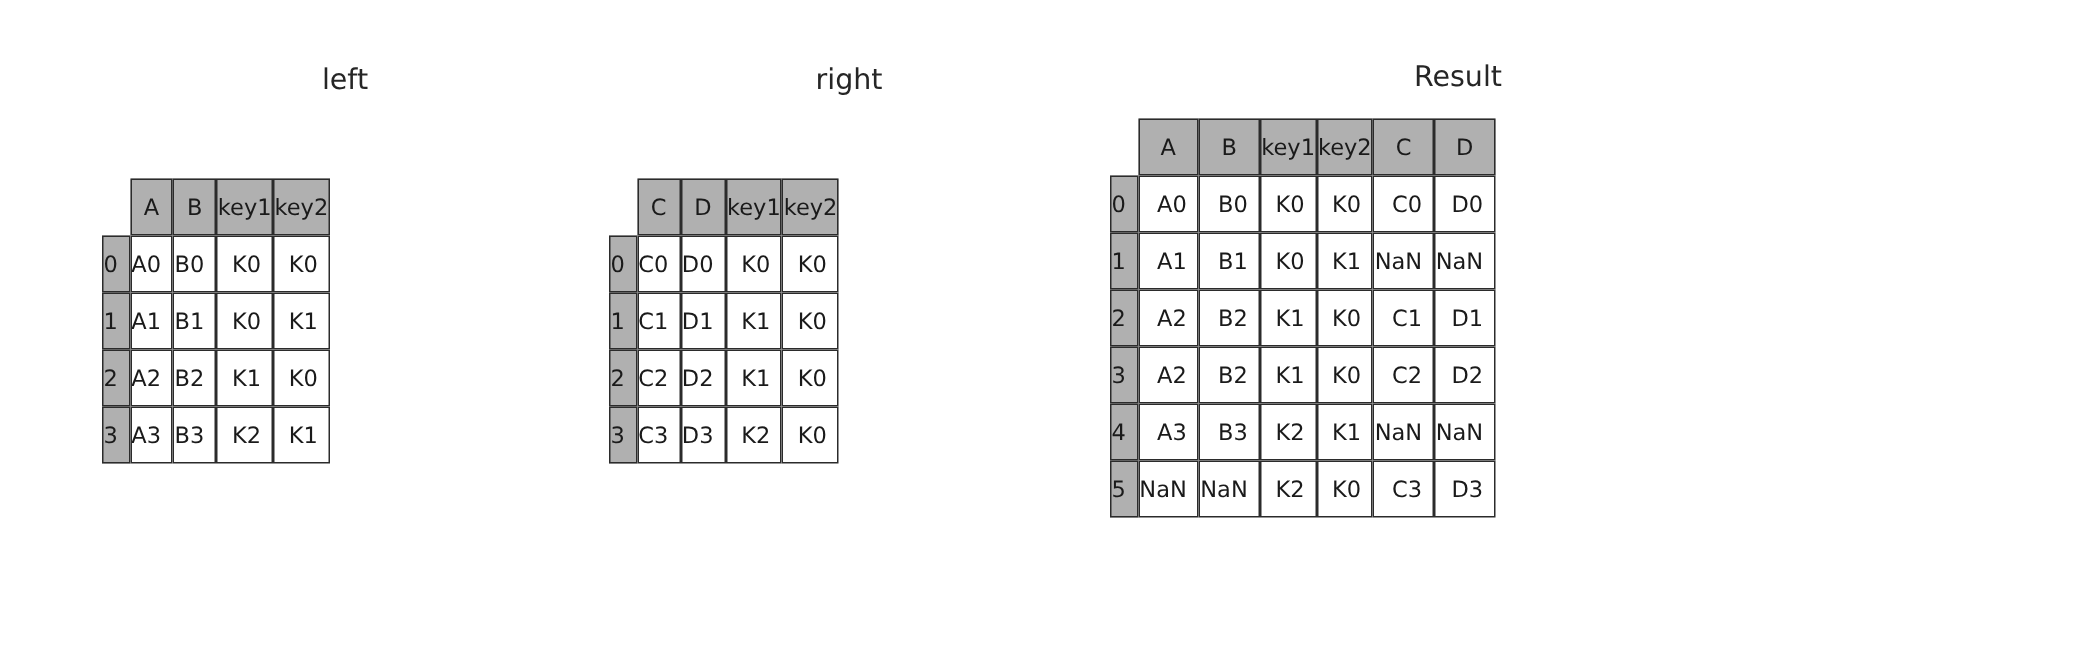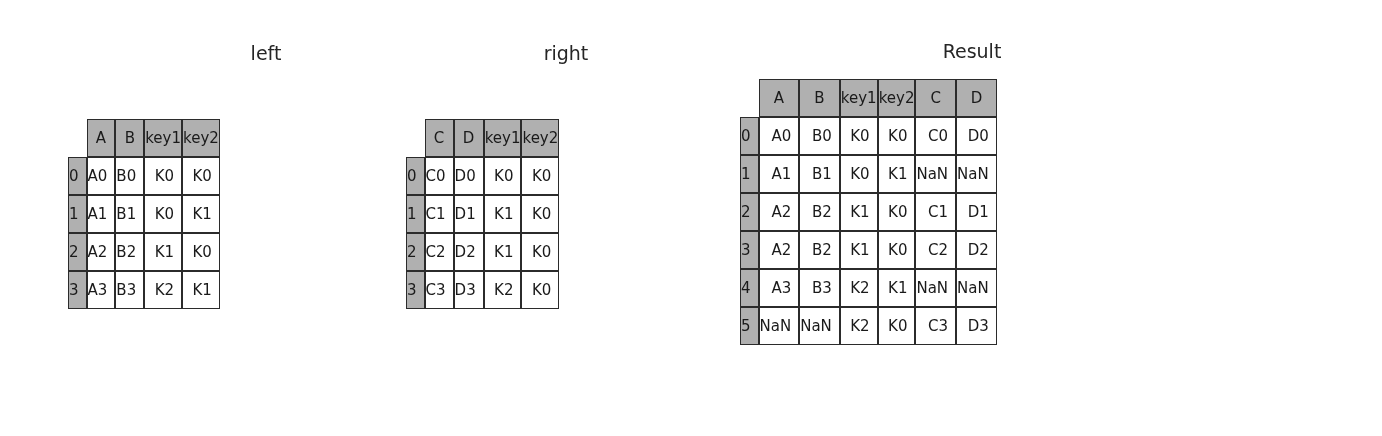--- a/index.html
+++ b/index.html
@@ -85,21 +85,21 @@
 
   
   #table-result { left: 740px; top: 79px; }
   #table-result col.c-idx  { width: 65px; }
   #table-result col.c-data { width: 66px; }
 </style>
 </head>
 <body>
 
 <div class="panel">
-  <div class="panel-title" style="left:230px; top:42px;margin-left:36px;">left</div>
+  <div class="panel-title" style="left:230px; top:42px;">left</div>
   <table class="df" id="table-left">
       <colgroup>
         <col class="c-idx">
         <col class="c-data">
         <col class="c-data">
         <col class="c-data">
         <col class="c-data">
       </colgroup>
       <tbody>
         <tr>

